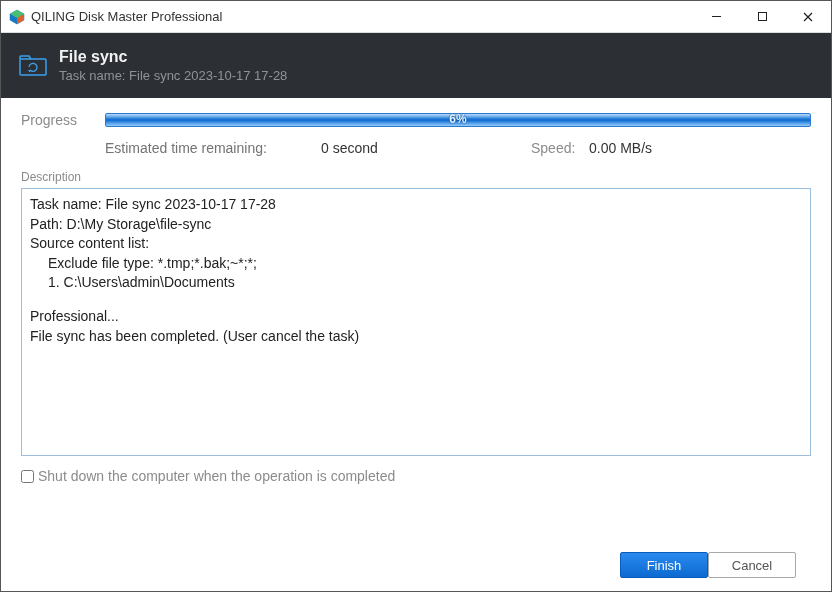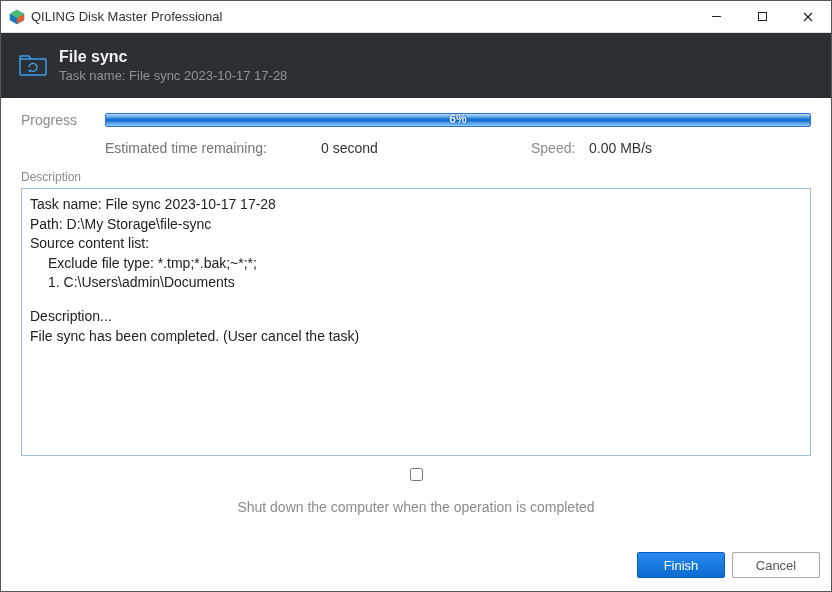--- a/index.html
+++ b/index.html
@@ -116,35 +116,34 @@
     font-size: 14px;
     color: #222;
     overflow: auto;
     line-height: 1.4;
   }
   .desc-box .indent { padding-left: 18px; }
   .shutdown-row {
     margin-top: 12px;
     display: flex;
     align-items: center;
-    gap: 18px;
+    gap: 4px;
     font-size: 14px;
     color: #8b8b8b;
-    flex-direction: column;
   }
   .shutdown-row input[type=checkbox]{
     width: 13px; height: 13px;
     accent-color: #999;
   }
   .footer {
     position: absolute;
     bottom: 14px;
-    right: 12px;
-    display: flex;
-    gap: 7px;
+    right: 36px;
+    display: flex;
+    gap: 0;
   }
   .btn {
     width: 88px; height: 26px;
     font-size: 13px;
     border: 1px solid #a8a8a8;
     background: #fff;
     color: #555;
     border-radius: 2px;
     cursor: pointer;
     display: flex; align-items:center; justify-content:center;
@@ -220,21 +219,21 @@
   </div>
 
   <div class="desc-label">Description</div>
   <div class="desc-box">
     <div>Task name: File sync 2023-10-17 17-28</div>
     <div>Path: D:\My Storage\file-sync</div>
     <div>Source content list:</div>
     <div class="indent">Exclude file type: *.tmp;*.bak;~*;*;</div>
     <div class="indent">1. C:\Users\admin\Documents</div>
     <div style="height:14px"></div>
-    <div>Description...</div>
+    <div>Professional...</div>
     <div>File sync has been completed. (User cancel the task)</div>
   </div>
 
   <label class="shutdown-row">
     <input type="checkbox" style="">
     <span>Shut down the computer when the operation is completed</span>
   </label>
 
 </div>
 

